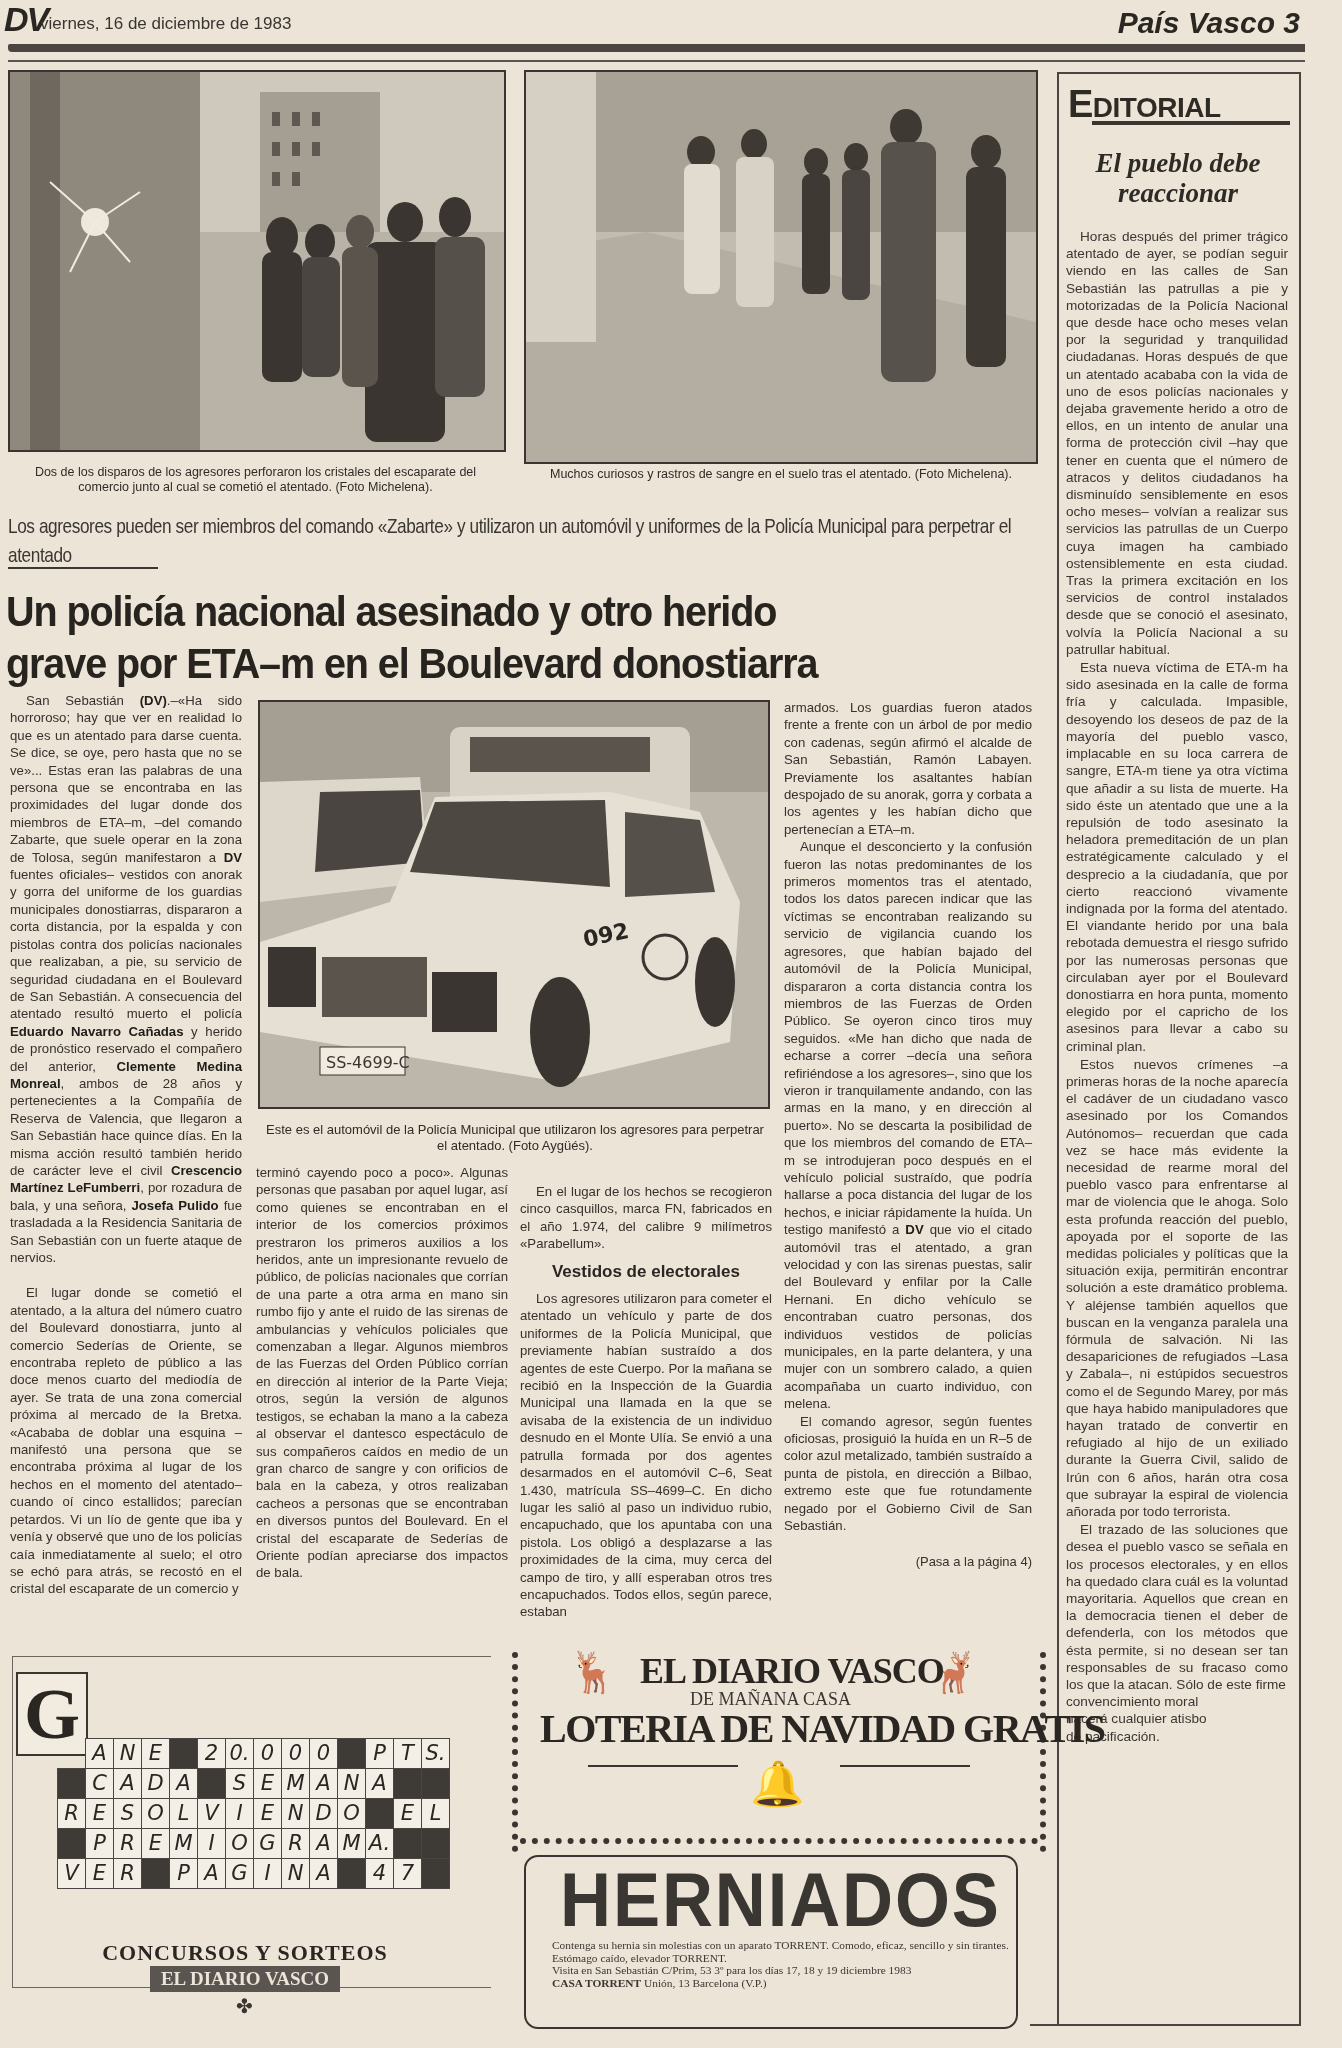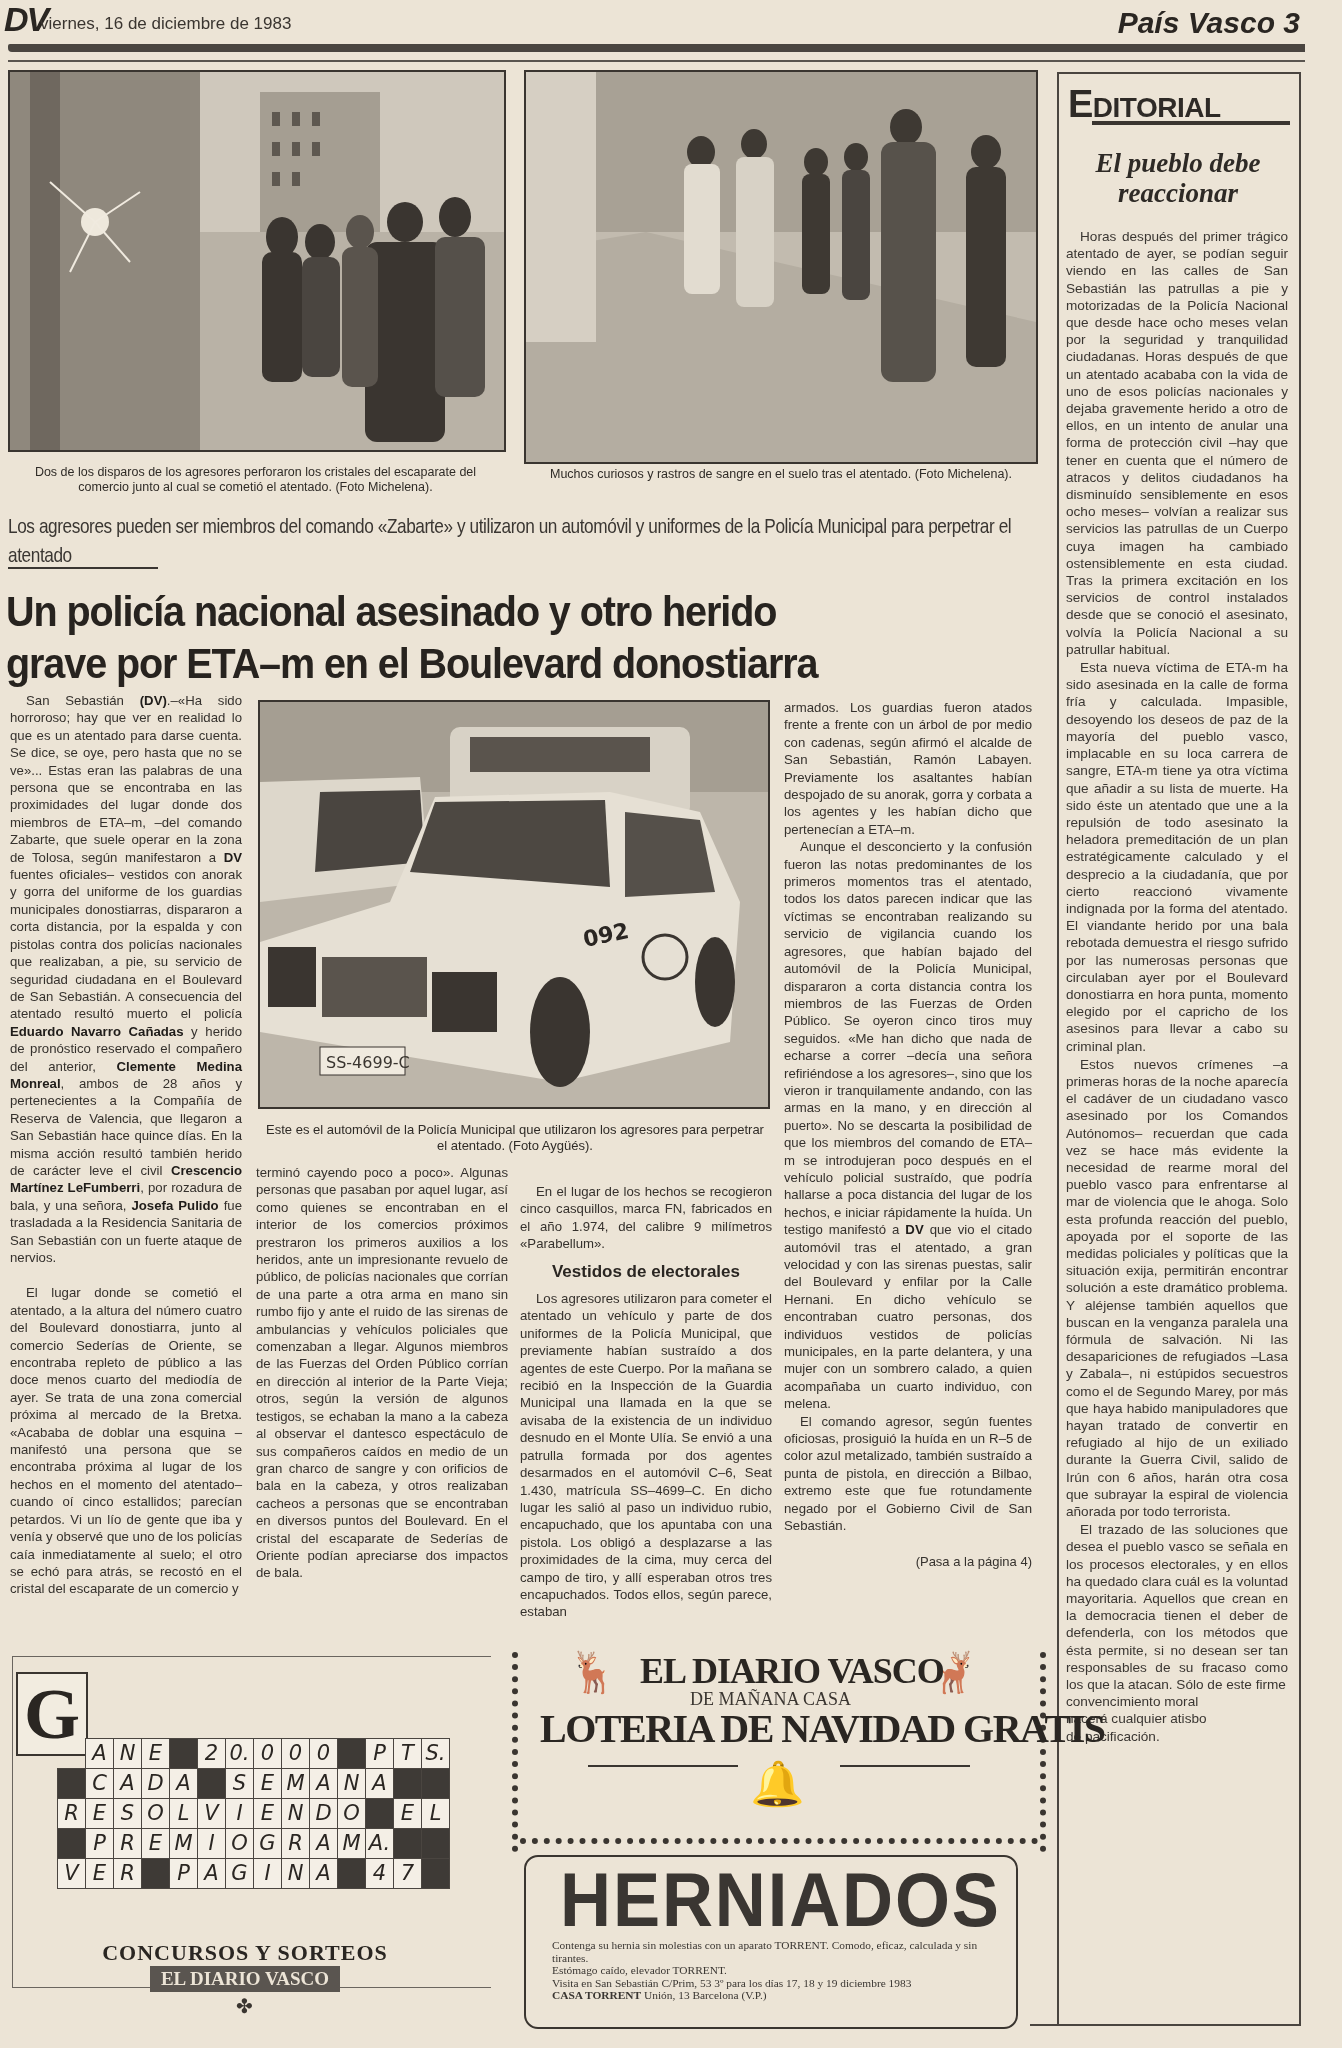--- a/index.html
+++ b/index.html
@@ -290,17 +290,17 @@
 <div class="abs lot-top">EL DIARIO VASCO</div>
 <div class="abs lot-mid">DE MAÑANA CASA</div>
 <div class="abs lot-big">LOTERIA DE NAVIDAD GRATIS</div>
 <div class="abs lot-line" style="left:588px;width:150px;"></div>
 <div class="abs lot-line" style="left:840px;width:130px;"></div>
 <div class="abs deco" style="left:750px;top:1760px;font-size:44px;line-height:48px;">🔔</div>
 
 <div class="abs hern-box"></div>
 <div class="abs hern-title">HERNIADOS</div>
 <div class="abs hern-text">
-  <div>Contenga su hernia sin molestias con un aparato TORRENT. Comodo, eficaz, calculada y sin tirantes.</div>
+  <div>Contenga su hernia sin molestias con un aparato TORRENT. Comodo, eficaz, sencillo y sin tirantes.</div>
   <div>Estómago caído, elevador TORRENT.</div>
   <div>Visita en San Sebastián C/Prim, 53 3º para los días 17, 18 y 19 diciembre 1983</div>
   <div><b>CASA TORRENT</b> <span>Unión, 13 Barcelona (V.P.)</span></div>
 </div>
 
 </body></html>

